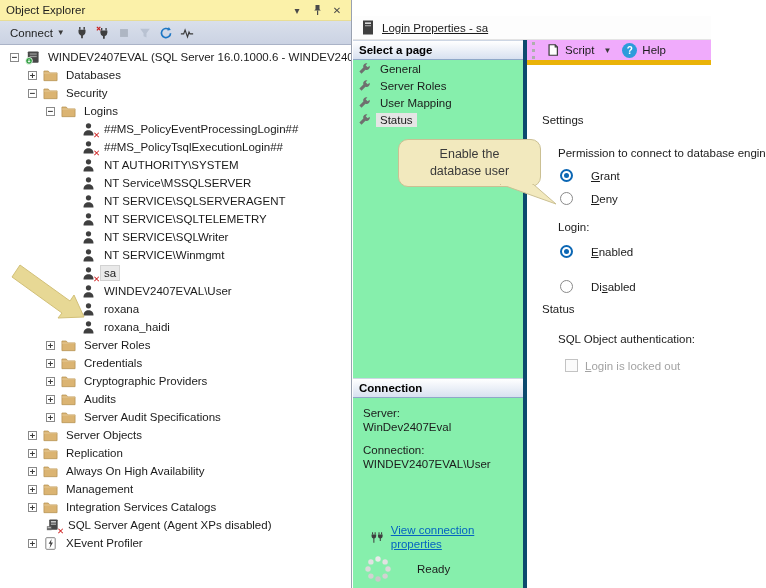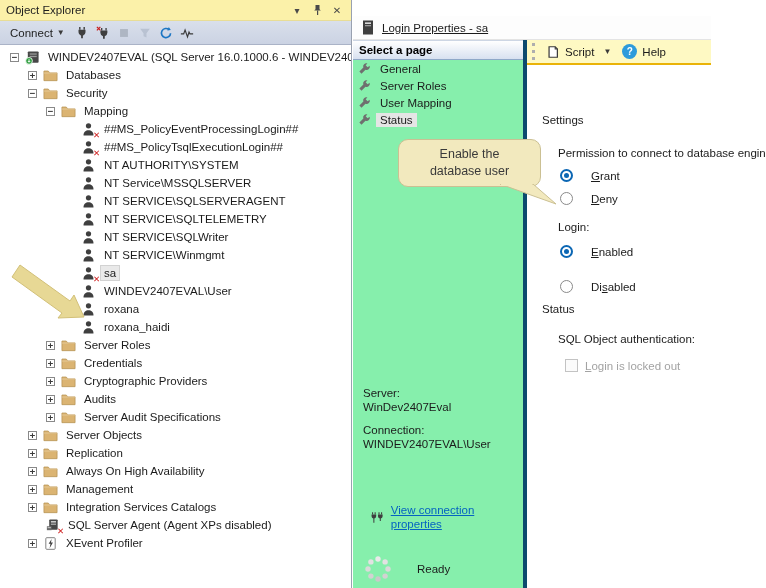--- a/index.html
+++ b/index.html
@@ -53,21 +53,21 @@
   .conn-lines { padding:8px 6px 0 10px; line-height:14px; }
   .conn-group { margin-bottom:9px; }
   .link-row { display:flex; align-items:center; gap:7px; padding:6px 0 0 7px;margin-top:46px; }
   .link-row svg { width:15px; height:13px; }
   .link { color:#0563c1; text-decoration:underline; cursor:pointer; }
   .progress-body { display:flex; align-items:center; gap:24px; padding:8px 0 0 10px; }
   .spinner svg { width:30px; height:30px; display:block; }
   
   .pane-main { position:absolute; left:174px; top:24px; right:0; bottom:0; background:#fff; }
   .script-bar { height:25px; display:flex; align-items:center; padding-left:5px;
-        background:#fef9c3; border-bottom:2px solid #eab308; }
+        background:#f0abfc; border-bottom:5px solid #eab308; }
   .grip { width:4px; height:17px; border-left:3px dotted #aeaeae; margin-right:6px; }
   .bar-btn { display:flex; align-items:center; gap:5px; padding:2px 4px; }
   .bar-btn svg { width:14px; height:14px; }
   .help-ic { width:15px; height:15px; border-radius:50%; background:#2d9bdb; color:#fff;
         font-weight:bold; font-size:10px; display:flex; align-items:center; justify-content:center; }
   .content { position:absolute; left:0; top:25px; right:0; bottom:0; }
   .abs { position:absolute; white-space:nowrap; }
   .radio-row { display:flex; align-items:center; gap:18px; }
   .radio { width:13px; height:13px; border-radius:50%; border:1px solid #8a8a8a; background:#fff; flex:none; }
   .radio.on { border:2px solid #0c67b4; position:relative; }
@@ -175,21 +175,21 @@
         <span class="tlabel">Security</span>
       </div>
       <div class="tree-row" style="padding-left: 46px;">
         <span class="expander">−</span>
         <span class="ticon">
           <svg viewBox="0 0 16 16">
             <path d="M1 3.2h4.6l1.6 2H15v8.3H1z" fill="#dbb472" stroke="#b69353" stroke-width="0.8"></path>
             <path d="M1 5.4h14" stroke="#e8cfa0" stroke-width="0.8"></path>
           </svg>
         </span>
-        <span class="tlabel">Mapping</span>
+        <span class="tlabel">Logins</span>
       </div>
       <div class="tree-row" style="padding-left: 64px;">
         <span class="exp-space"></span>
         <span class="ticon">
           <svg viewBox="0 0 16 16" fill="#3f3f3f">
             <circle cx="8" cy="4.1" r="2.8"></circle>
             <path d="M2.7 13.8c0-3.3 2.4-5.1 5.3-5.1s5.3 1.8 5.3 5.1v.5H2.7z"></path>
           </svg>
           <b class="redx">✕</b>
         </span>
@@ -475,20 +475,21 @@
           <span style="display: flex;">
             <svg viewBox="0 0 16 16">
               <path d="M14.3 4.6a3.9 3.9 0 0 1-5.1 5L4.3 14.4l-2.6-2.6 4.9-4.9a3.9 3.9 0 0 1 5-5.1L9.4 4l2.5 2.5z" fill="#6f6f6f"></path>
             </svg>
           </span>
           <span class="plabel">Status</span>
         </div>
       </div>
 
     <div class="conn-block" style="top:338px;">
+      <div class="phead">Connection</div>
       <div class="conn-lines">
         <div class="conn-group">
           <div>Server:</div>
           <div>WinDev2407Eval</div>
         </div>
         <div class="conn-group">
           <div>Connection:</div>
           <div>WINDEV2407EVAL\User</div>
         </div>
         <div class="link-row">

